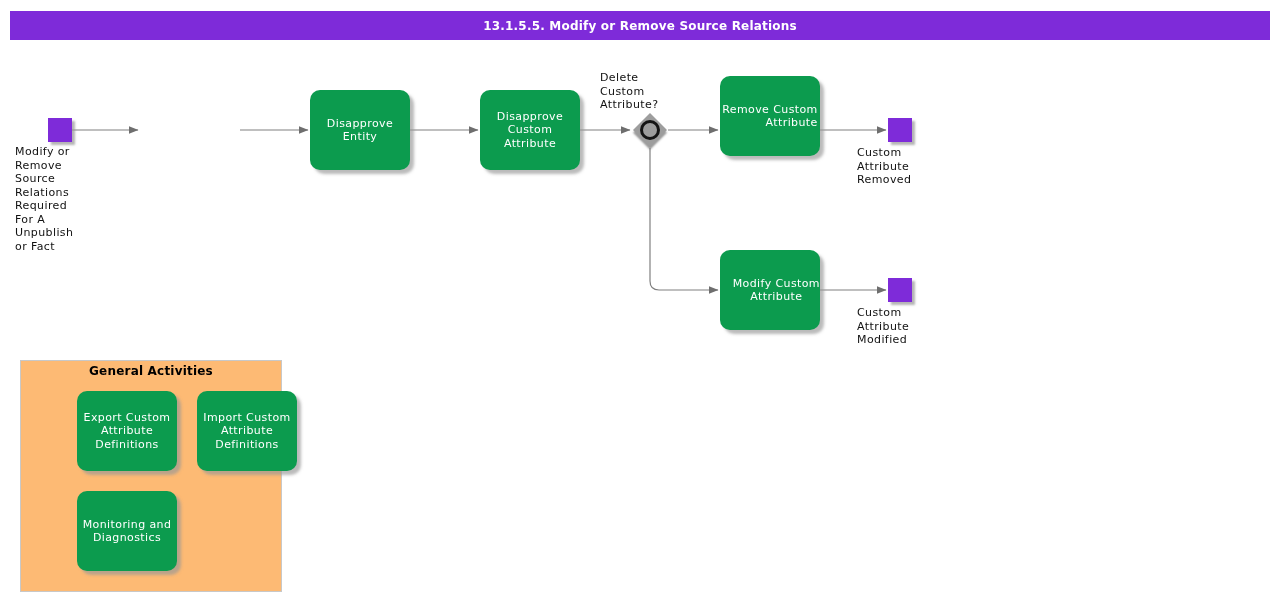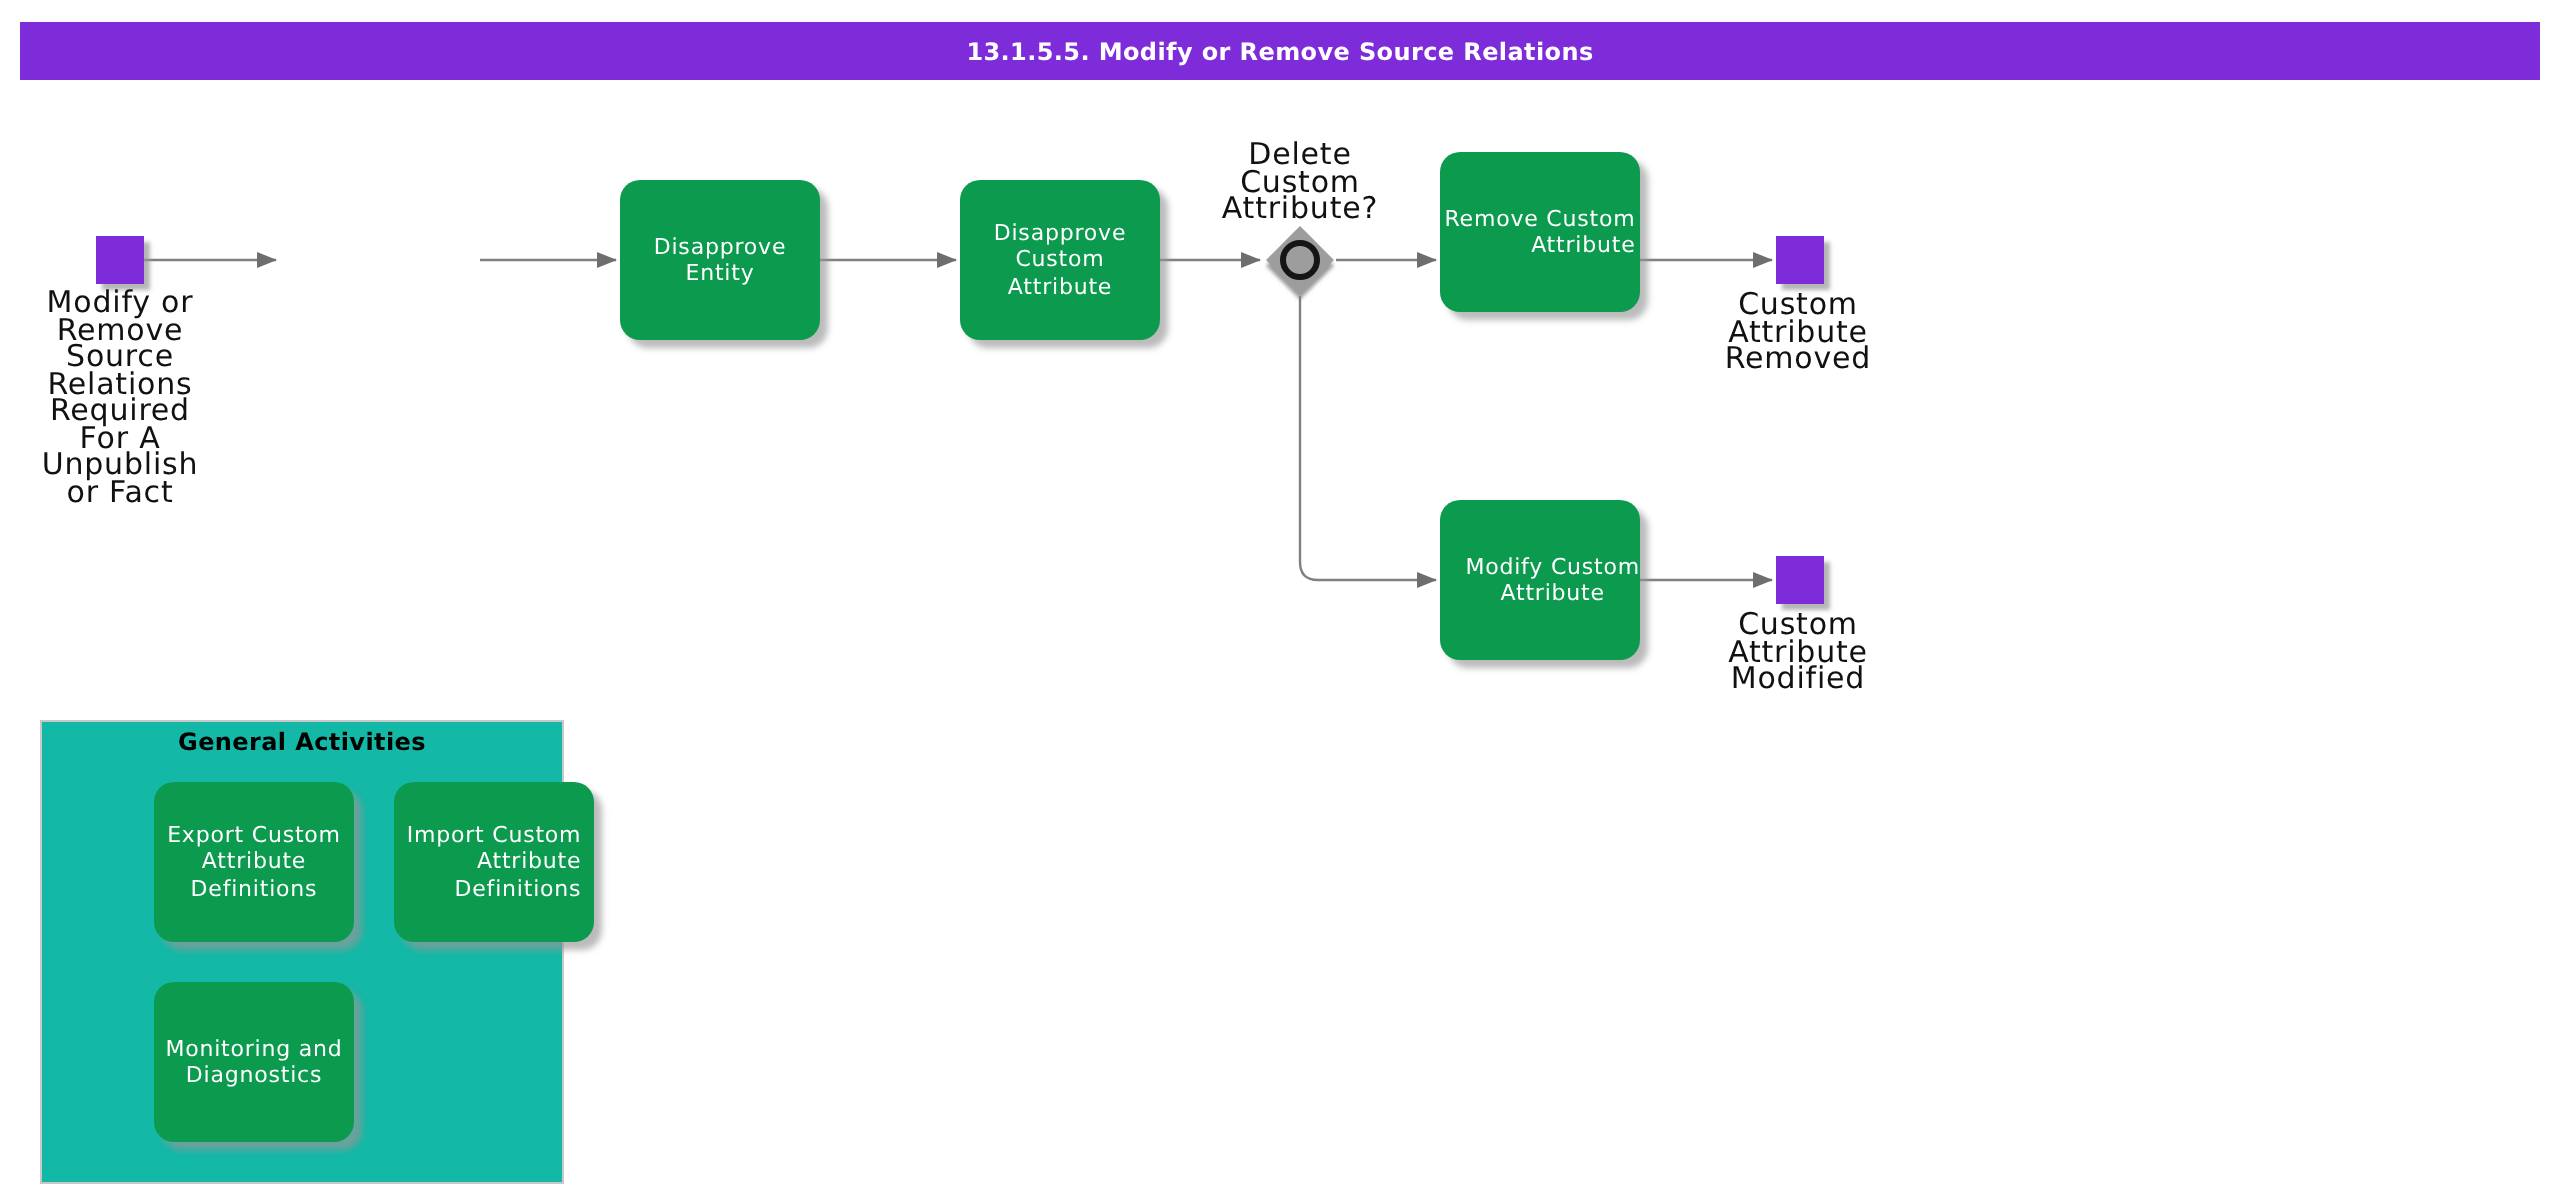--- a/index.html
+++ b/index.html
@@ -29,38 +29,38 @@
   }
 
   .square {
     position: absolute; width: 24px; height: 24px;
     background: var(--node-purple, #7E2BD9);
     box-shadow: 3px 3px 2px rgba(150,150,150,.7);
   }
 
   .node-label {
     position: absolute; color: var(--label-text, #111111);
-    font-size: 15px; line-height: 13.5px; letter-spacing: .4px;
-    text-align: center; white-space: pre-line;
+    font-size: 11px; line-height: 13.5px; letter-spacing: .4px;
+    text-align: left; white-space: pre-line;
   }
 
   .decision { position: absolute; left: 633px; top: 113px; width: 34px; height: 34px; }
   .decision-diamond {
     position: absolute; left: 5px; top: 5px; width: 24px; height: 24px;
     background: var(--diamond-gray, #9D9D9D); transform: rotate(45deg);
     box-shadow: 2px 2px 2px rgba(130,130,130,.8);
   }
   .decision-circle {
     position: absolute; left: 7px; top: 7px; width: 14px; height: 14px;
     border: 3px solid #151515; border-radius: 50%;
   }
 
   .panel {
     position: absolute; left: 20px; top: 360px; width: 260px; height: 230px;
-    border: 1px solid var(--panel-border, #C8C8C8); background: #14b8a6;
+    border: 1px solid var(--panel-border, #C8C8C8); background: #fdba74;
   }
   .panel-title {
     position: absolute; top: 3px; left: 0; width: 100%; text-align: center;
     font-weight: bold; font-size: 12px; color: #000000; letter-spacing: .2px;
   }
   .panel .activity { position: absolute; margin-left: 36px; }
 </style>
 </head>
 <body>
 
@@ -134,21 +134,21 @@
 Attribute
 Modified</div>
 
   <div class="panel">
     <div class="panel-title">General Activities</div>
     <div class="activity" style="left:20px; top:30px;">
       <span class="activity-label">Export Custom
 Attribute
 Definitions</span>
     </div>
-    <div class="activity" style="left:140px; top:30px;text-align:right;">
+    <div class="activity" style="left:140px; top:30px;">
       <span class="activity-label">Import Custom
 Attribute
 Definitions</span>
     </div>
     <div class="activity" style="left:20px; top:130px;text-align:center;">
       <span class="activity-label">Monitoring and
 Diagnostics</span>
     </div>
   </div>
 

